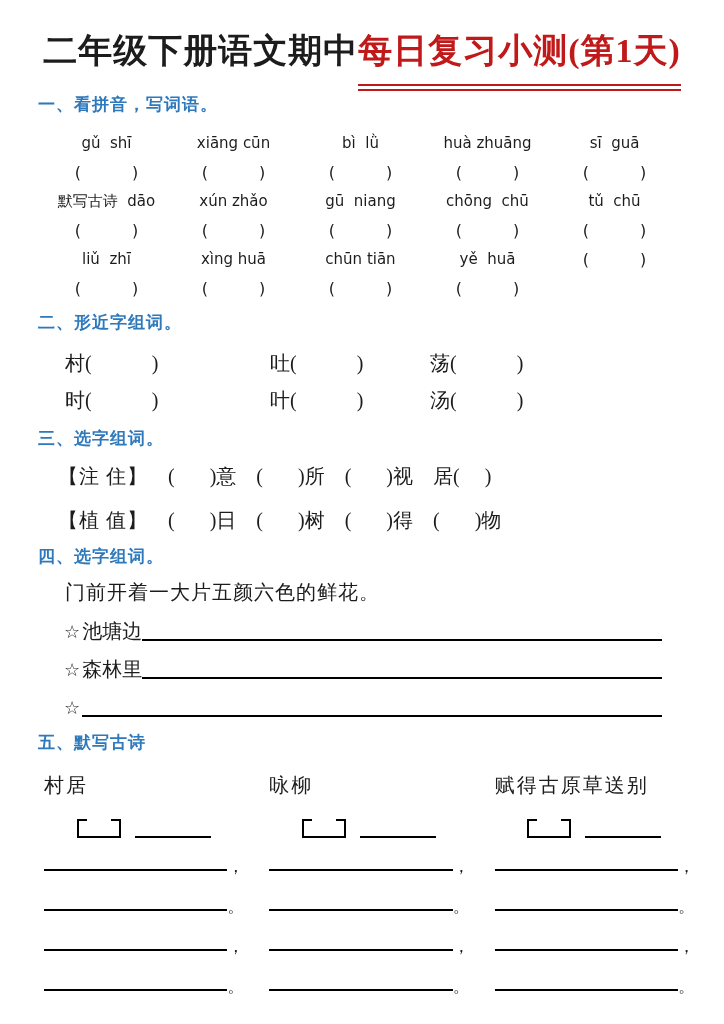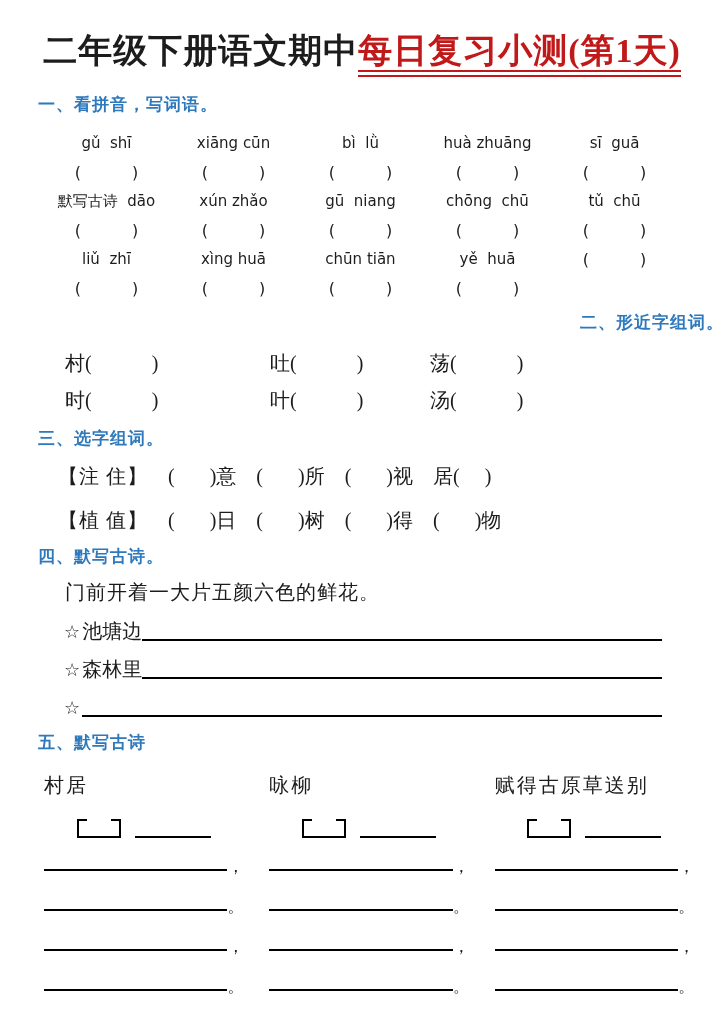--- a/index.html
+++ b/index.html
@@ -16,29 +16,29 @@
     font-family:var(--font-cjk);color:var(--ink);
   }
   
   .title-row{
     padding-top:26px;text-align:center;white-space:nowrap;
     font-weight:bold;font-size:34px;letter-spacing:1px;line-height:1.45;
   }
   .title-red{
     color:var(--title-red);
     border-bottom:7px double var(--title-red);
-    padding-bottom:1px;
+    padding-bottom:15px;
   }
   
   .sec-heading{
     margin:0 0 0 38px;color:var(--heading-blue);
     font-size:17px;font-weight:bold;letter-spacing:1px;line-height:24px;
   }
   .h1{margin-top:18px;}
-  .h2{margin-top:8px;text-align:right;}
+  .h2{margin-top:8px;}
   .h3{margin-top:8px;}
   .h4{margin-top:6px;}
   .h5{margin-top:10px;}
   
   .pinyin-grid{margin:12px 0 0 43px;display:grid;grid-template-columns:repeat(5,127px);}
   .py,.pr{
     text-align:center;white-space:pre;font-family:var(--font-pinyin);
     height:29px;line-height:29px;
   }
   .py{font-size:15px;}
@@ -144,21 +144,21 @@
   <span class="c-item">居(     )</span>
 </div>
 <div class="c-row">
   <span class="choices">【植 值】</span>
   <span class="c-item">(       )日</span>
   <span class="c-item">(       )树</span>
   <span class="c-item">(       )得</span>
   <span class="c-item">(       )物</span>
 </div>
 
-<div class="sec-heading h4">四、默写古诗。</div>
+<div class="sec-heading h4">四、选字组词。</div>
 
 <div class="example">门前开着一大片五颜六色的鲜花。</div>
 
 <div class="star-row">
   <span class="star-text"><span class="star-glyph">☆</span><span>池塘边</span></span>
   <span class="fill-line"></span>
 </div>
 <div class="star-row">
   <span class="star-text"><span class="star-glyph">☆</span><span>森林里</span></span>
   <span class="fill-line"></span>

